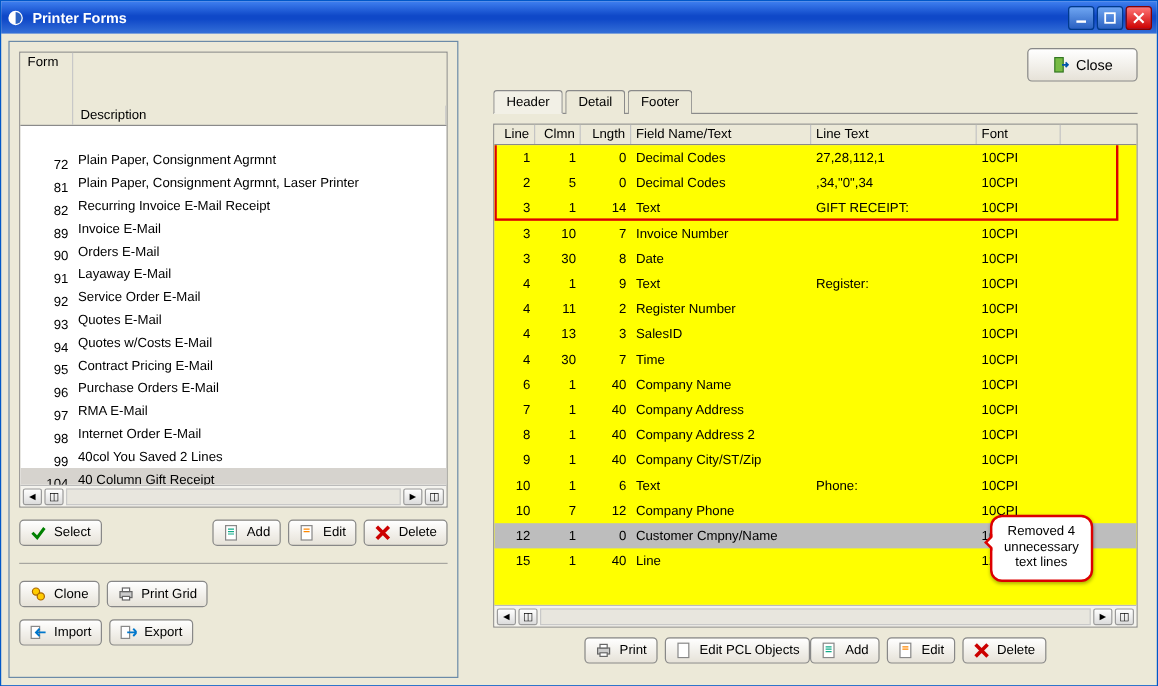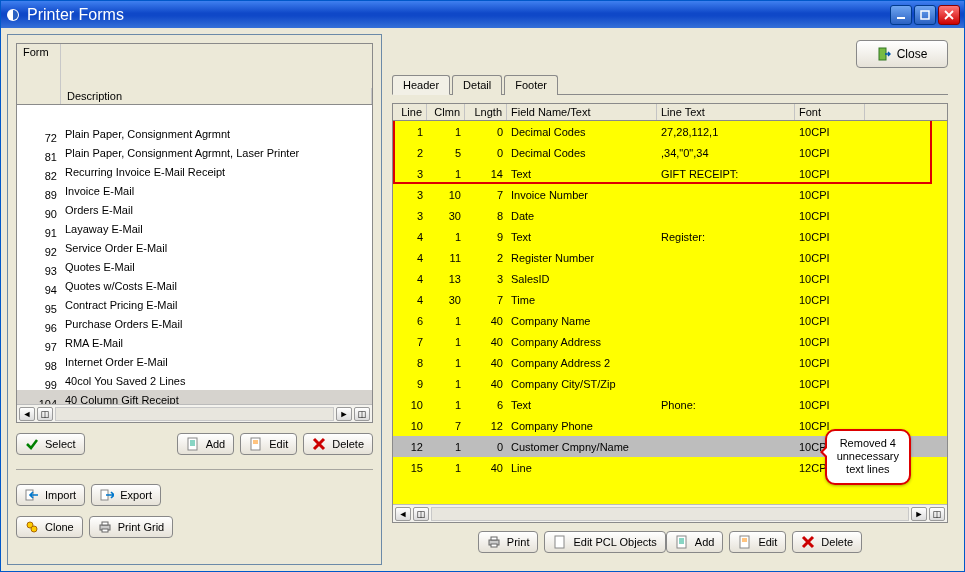--- a/index.html
+++ b/index.html
@@ -1,26 +1,26 @@
 <!DOCTYPE html>
 <html><head>
 <meta charset="utf-8">
 <style>
   * { box-sizing: border-box; }
   html, body { margin:0; padding:0; font-family: Tahoma, Arial, sans-serif; font-size:11px; color:#000; }
   body { background:#fff; }
   .window { width:965px; height:572px; border:1px solid #0058c9; background:#ece9d8; display:flex; flex-direction:column; box-shadow:0 0 2px rgba(0,0,0,0.3);}
   .titlebar { height:27px; background:linear-gradient(#3f80f0,#0f48c8 45%,#0f48c8 55%,#3570d8); display:flex; align-items:center; padding:0 4px; color:#fff; }
   .titlebar .ticon { width:16px; height:16px; display:inline-flex; align-items:center; justify-content:center; margin-right:6px;}
-  .titlebar .title { font-weight:normal; font-size:16px; flex:1; }
+  .titlebar .title { font-weight:bold; font-size:12px; flex:1; }
   .winbtns { display:flex; gap:2px; }
   .winbtn { width:22px; height:20px; border:1px solid #003a8c; background:linear-gradient(#6fa6f2,#2a61c2); border-radius:3px; display:flex; align-items:center; justify-content:center; color:#fff; font-weight:bold; }
   .winbtn.close { background:linear-gradient(#f77,#c00); border-color:#800; }
 
-  .body { flex:1; display:flex; padding:6px; gap:0; }
+  .body { flex:1; display:flex; padding:6px; gap:19px; }
 
   .pane { border:1px solid #6b8aa8; background:#ece9d8; }
   .left { width:375px; display:flex; flex-direction:column; padding:8px; gap:10px;}
   .right { flex:1; display:flex; flex-direction:column; }
 
   .formlist-box { border:1px solid #8a8a8a; height:380px; display:flex; flex-direction:column; }
   .formlist-hdr { display:flex; background:#ece9d8; border-bottom:1px solid #8a8a8a; }
   .formlist-hdr .cell { padding:2px 6px; border-right:1px solid #c8c8c8; }
   .formlist-hdr .cell.form { width:44px; text-align:left;}
   .formlist-hdr .cell.desc { flex:1;margin-top:44px; }
@@ -209,49 +209,49 @@
             <span>Delete</span>
           </div>
         </div>
       </div>
 
       <hr class="divider">
 
       <div class="row">
         <div class="btn">
           <svg viewBox="0 0 14 14">
-              <rect x="1" y="2" width="7" height="10" fill="#fff" stroke="#888"></rect>
-              <path d="M13 7 H6 M8 4 L5 7 L8 10" stroke="#07c" stroke-width="1.6" fill="none"></path>
-            </svg>
-          <span>Import</span>
-        </div>
-        <div class="btn">
-          <svg viewBox="0 0 14 14">
-              <rect x="1" y="2" width="7" height="10" fill="#fff" stroke="#888"></rect>
-              <path d="M6 7 H13 M11 4 L14 7 L11 10" stroke="#07c" stroke-width="1.6" fill="none"></path>
-            </svg>
-          <span>Export</span>
-        </div>
-      </div>
-
-      <div class="row">
-        <div class="btn">
-          <svg viewBox="0 0 14 14">
               <circle cx="5" cy="5" r="3" fill="#fc0" stroke="#a60"></circle>
               <circle cx="9" cy="9" r="3" fill="#fc0" stroke="#a60"></circle>
             </svg>
           <span>Clone</span>
         </div>
         <div class="btn">
           <svg viewBox="0 0 14 14">
               <rect x="2" y="5" width="10" height="5" fill="#ccc" stroke="#666"></rect>
               <rect x="4" y="2" width="6" height="3" fill="#fff" stroke="#666"></rect>
               <rect x="4" y="9" width="6" height="3" fill="#fff" stroke="#666"></rect>
             </svg>
           <span>Print Grid</span>
+        </div>
+      </div>
+
+      <div class="row">
+        <div class="btn">
+          <svg viewBox="0 0 14 14">
+              <rect x="1" y="2" width="7" height="10" fill="#fff" stroke="#888"></rect>
+              <path d="M13 7 H6 M8 4 L5 7 L8 10" stroke="#07c" stroke-width="1.6" fill="none"></path>
+            </svg>
+          <span>Import</span>
+        </div>
+        <div class="btn">
+          <svg viewBox="0 0 14 14">
+              <rect x="1" y="2" width="7" height="10" fill="#fff" stroke="#888"></rect>
+              <path d="M6 7 H13 M11 4 L14 7 L11 10" stroke="#07c" stroke-width="1.6" fill="none"></path>
+            </svg>
+          <span>Export</span>
         </div>
       </div>
     </div>
 
     <div class="right">
       <div class="right-top">
         <div class="btn closebtn">
           <svg viewBox="0 0 14 14">
               <rect x="2" y="1" width="7" height="12" fill="#7b4" stroke="#372"></rect>
               <path d="M8 7 h5 M11 5 l2 2 l-2 2" stroke="#05a" fill="none" stroke-width="1.4"></path>

